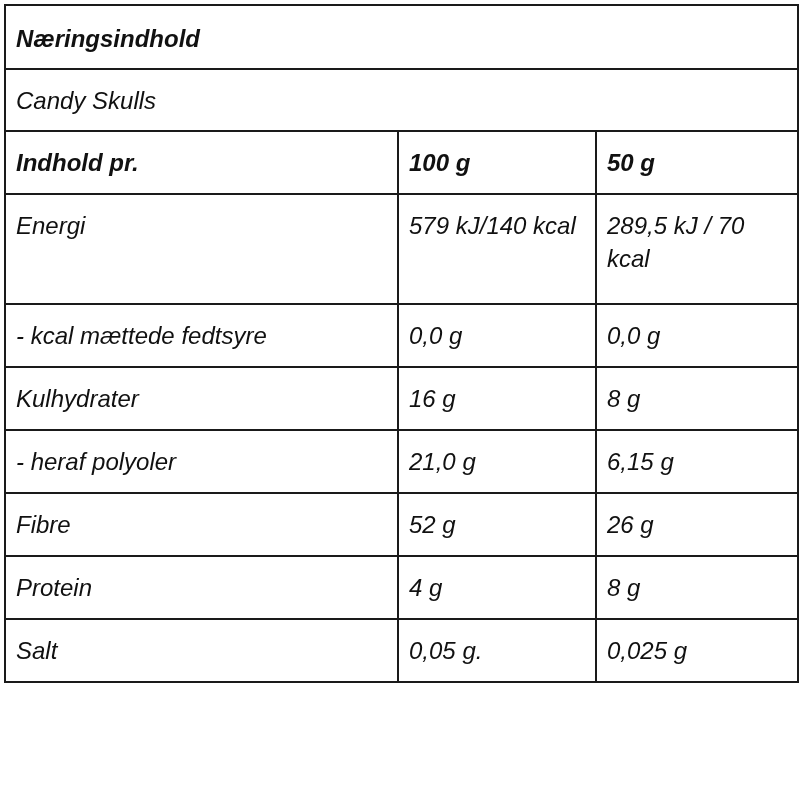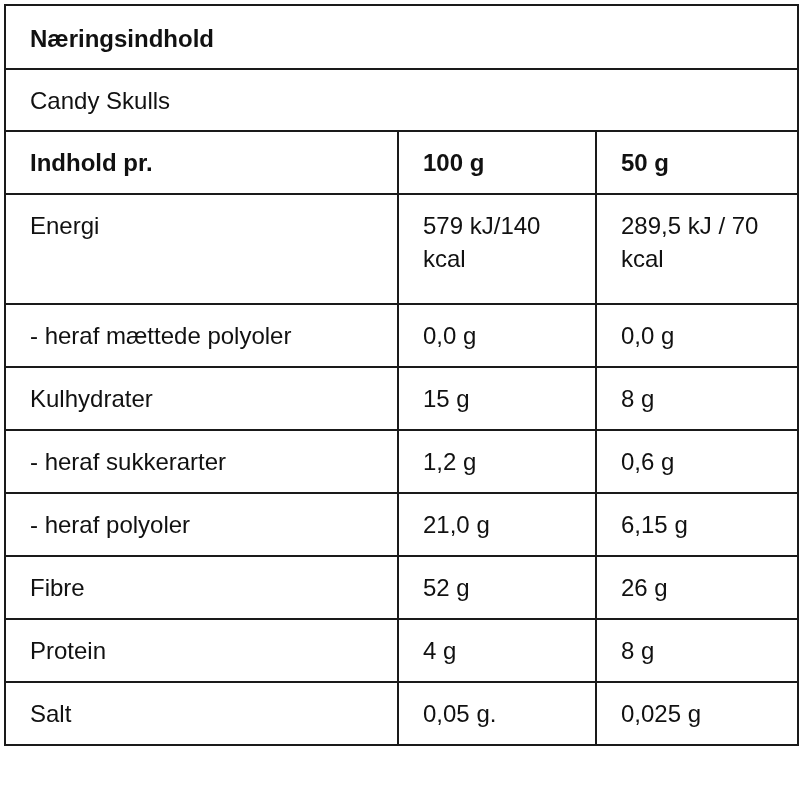--- a/index.html
+++ b/index.html
@@ -1,18 +1,18 @@
 <!DOCTYPE html>
 <html><head>
 <meta charset="utf-8">
 <style>
   html, body { margin:0; padding:0; background:#fff; }
   body { width:800px; height:795px; position:relative; font-family:"Liberation Sans", sans-serif; color:#111; }
   table { position:absolute; left:4px; top:4px; width:793px; border-collapse:collapse; table-layout:fixed; }
-  td { border:2px solid #1a1a1a; padding:0 24px; font-size:24px; vertical-align:top; line-height:33px; }
+  td { border:2px solid #1a1a1a; padding:0 10px; font-size:24px; vertical-align:top; line-height:33px;font-style:italic; }
   .title td { height:60px; font-weight:bold; vertical-align:middle; padding-top:2px; }
   .sub td { height:60px; vertical-align:middle;margin-top:32px; }
   .hdr td { height:61px; font-weight:bold; vertical-align:middle;margin-left:48px; }
   tr.row td { height:61px; vertical-align:middle;margin-top:32px; }
   tr.energy td { height:94px; vertical-align:top; padding-top:14px; }
   col.c1 { width:393px; } col.c2 { width:198px; } col.c3 { width:202px; }
 </style>
 </head>
 <body>
 
@@ -33,33 +33,28 @@
     <td>Indhold pr.</td>
     <td>100 g</td>
     <td>50 g</td>
   </tr>
   <tr class="row energy">
     <td>Energi</td>
     <td>579 kJ/140 kcal</td>
     <td>289,5 kJ / 70 kcal</td>
   </tr>
   <tr class="row">
-    <td>- heraf mættede polyoler</td>
+    <td>- kcal mættede fedtsyre</td>
     <td>0,0 g</td>
     <td>0,0 g</td>
   </tr>
   <tr class="row">
     <td>Kulhydrater</td>
-    <td>15 g</td>
+    <td>16 g</td>
     <td>8 g</td>
-  </tr>
-  <tr class="row">
-    <td>- heraf sukkerarter</td>
-    <td>1,2 g</td>
-    <td>0,6 g</td>
   </tr>
   <tr class="row">
     <td>- heraf polyoler</td>
     <td>21,0 g</td>
     <td>6,15 g</td>
   </tr>
   <tr class="row">
     <td>Fibre</td>
     <td>52 g</td>
     <td>26 g</td>

